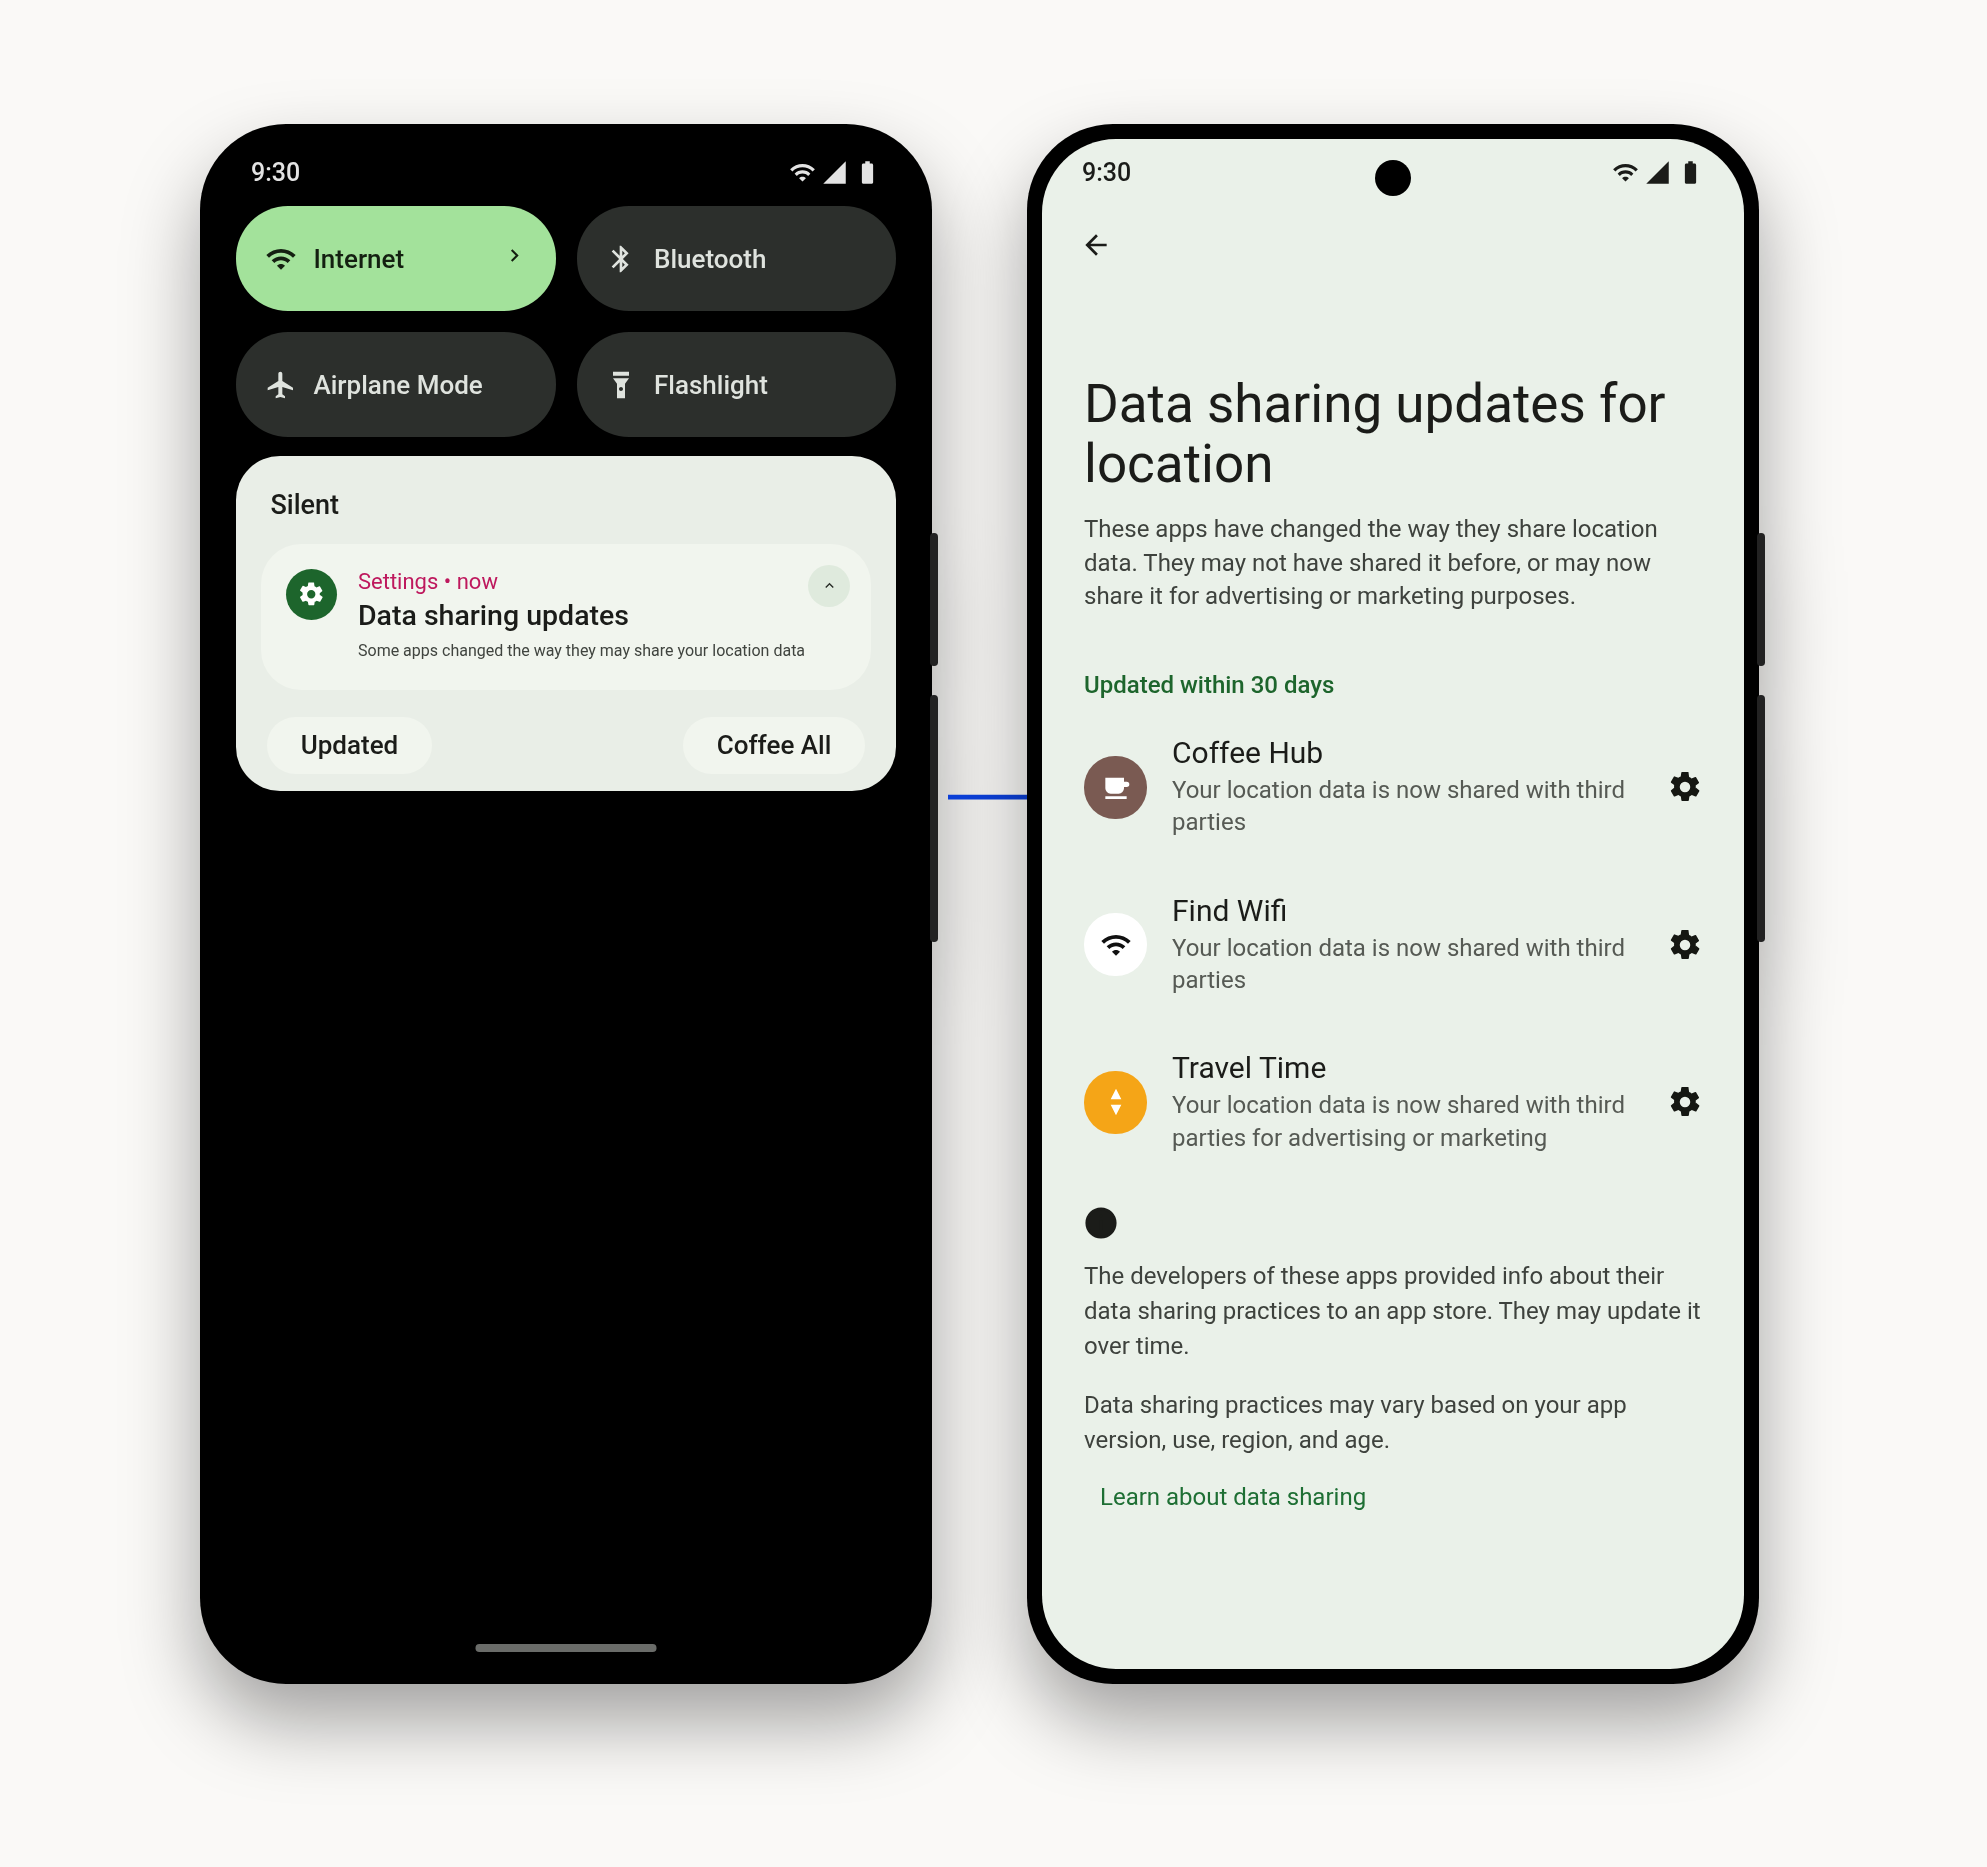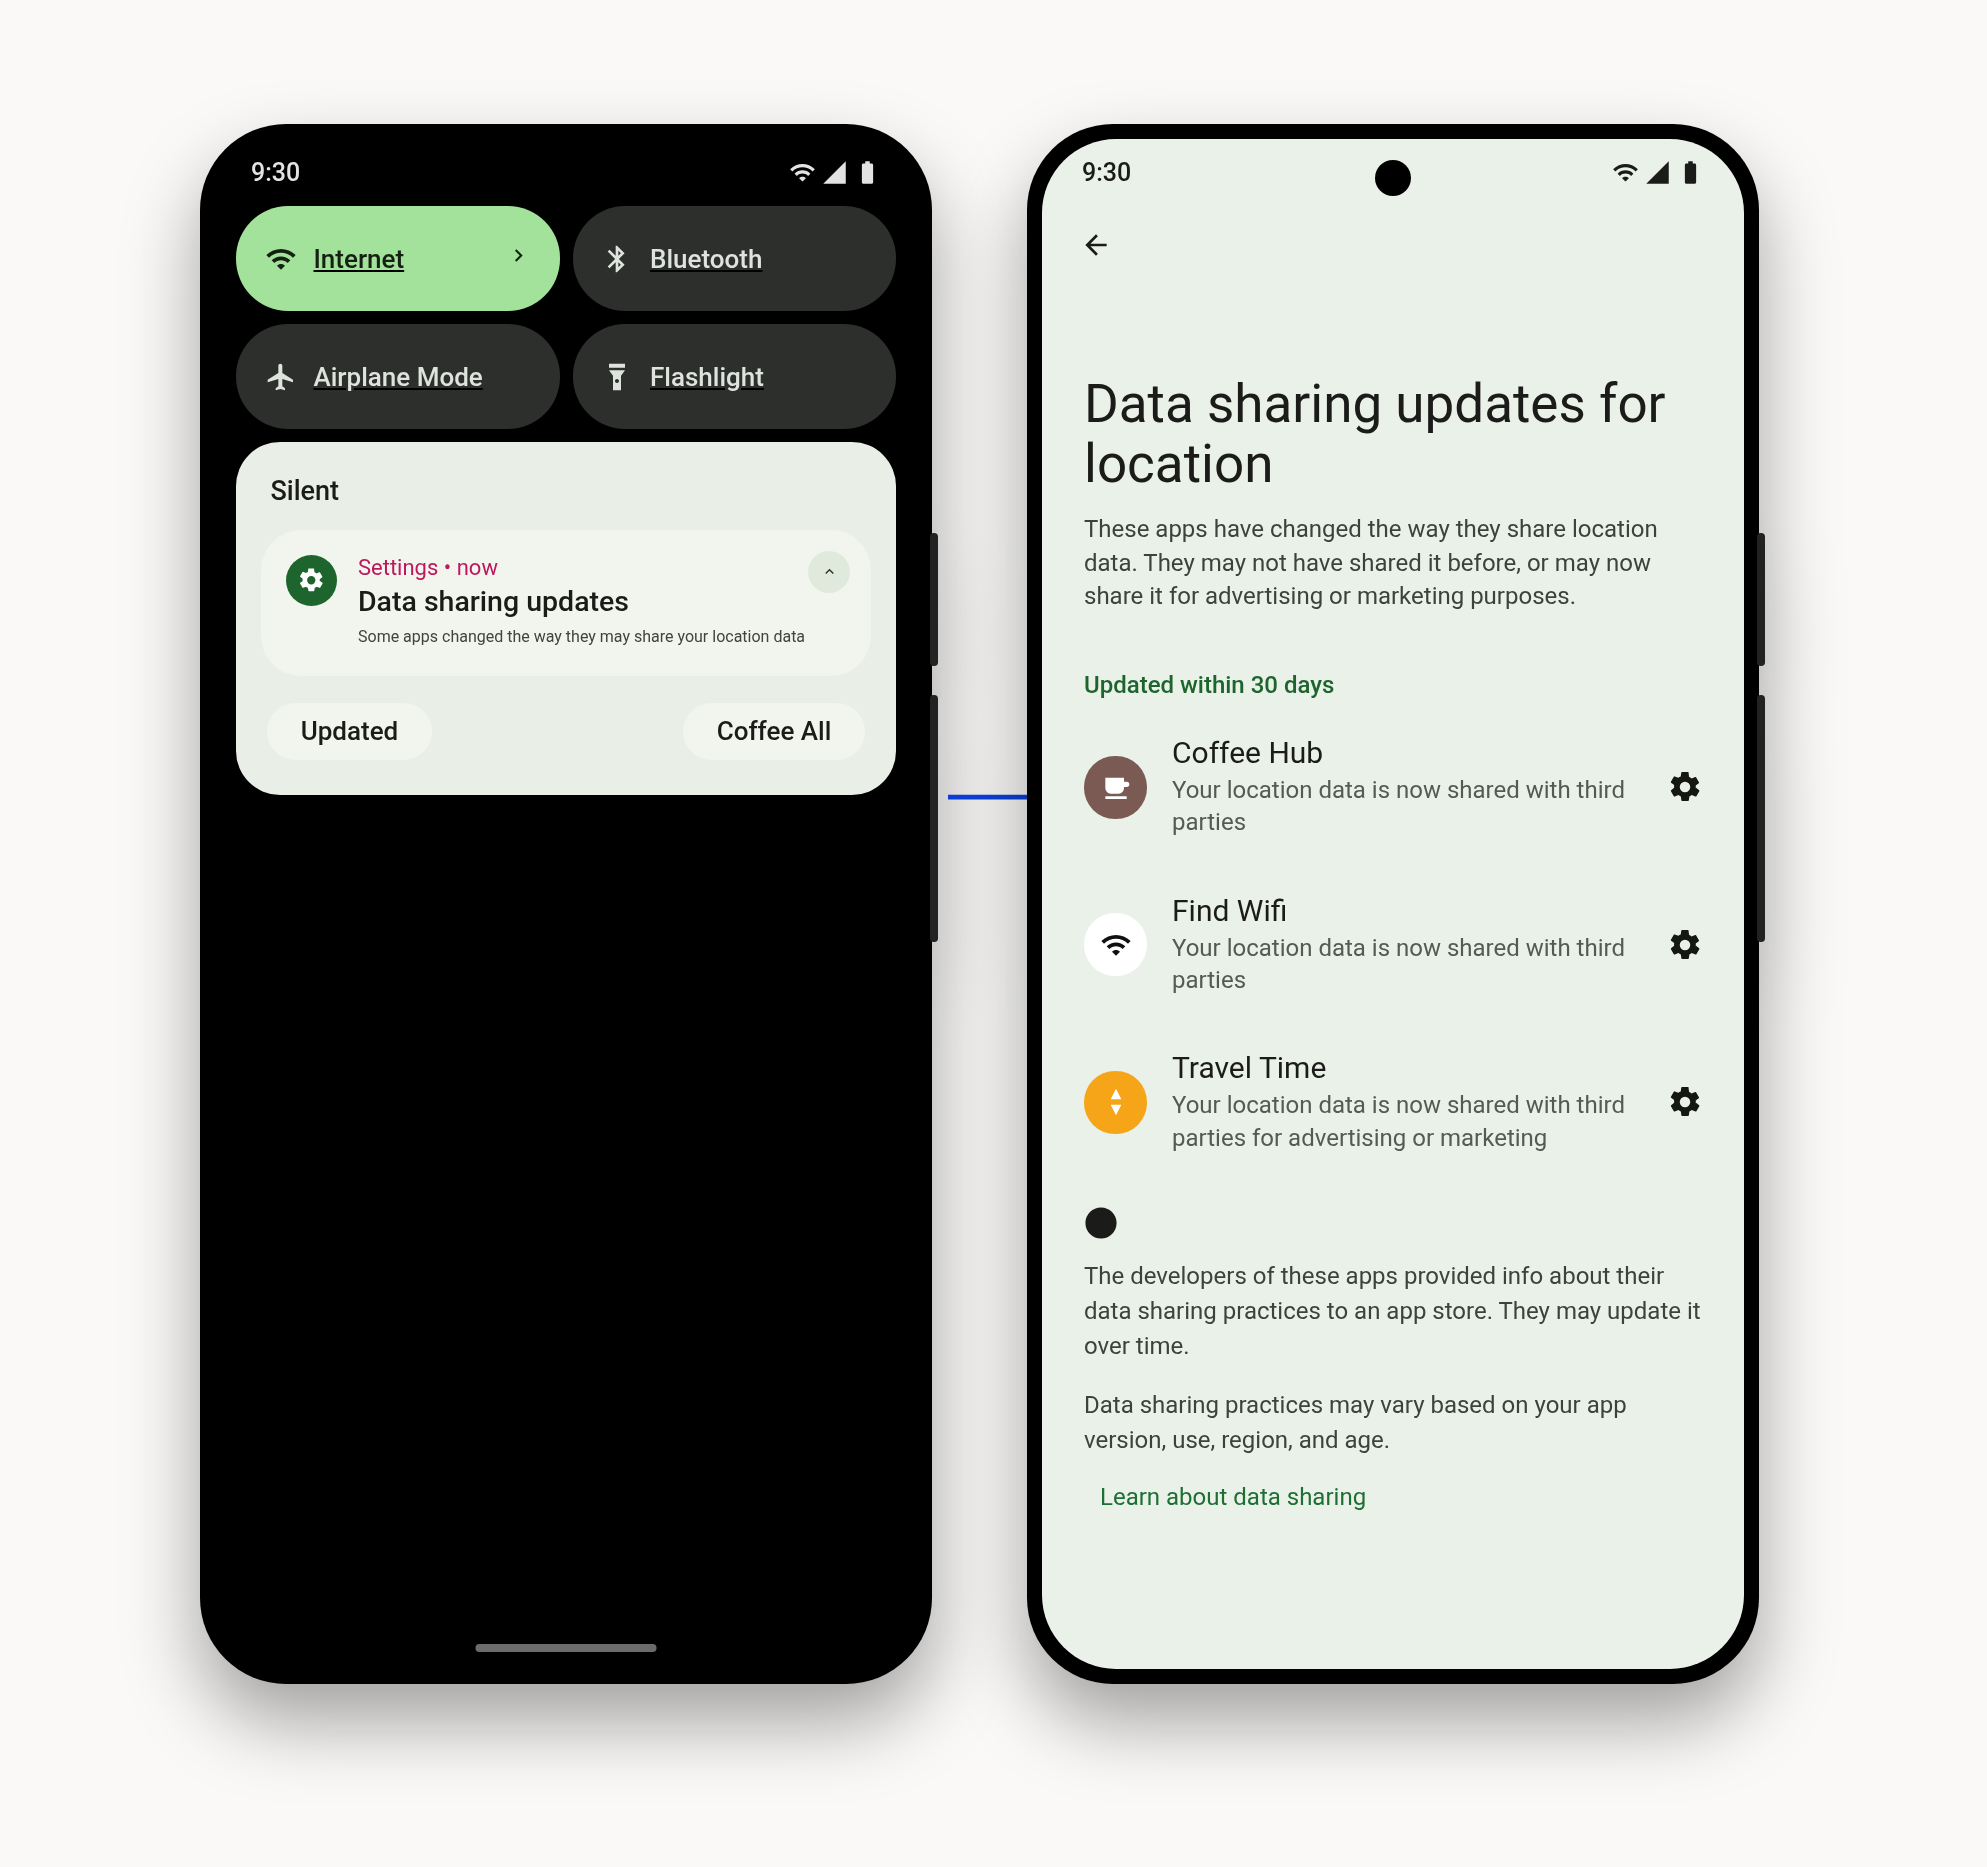--- a/index.html
+++ b/index.html
@@ -44,37 +44,37 @@
 
   
   .status-bar {
     height: 67px; padding: 0 36px; display:flex; align-items:center; justify-content:space-between;
     color:#e3e3e3; font-size:25px; font-weight:500;
   }
   .status-right { display:flex; gap:5.7px; align-items:center; }
   .status-right svg { width:27px; height:27px; fill:#e3e3e3; }
 
   .qs-grid {
-    padding: 0 21px; display:grid; grid-template-columns: 1fr 1fr; gap:13px;text-decoration:underline;
+    padding: 0 21px; display:grid; grid-template-columns: 1fr 1fr; gap:21px;
   }
   .qs-tile {
     height: 105px; border-radius: 52px; background:#2c2f2c; color:#dfe3de;
     display:flex; align-items:center; gap:17px; padding:0 28.5px;
     font-size:26px; font-weight:500;
   }
   .qs-tile.active { background:#a3e29b; color:#142011; }
   .qs-tile .icon { width:32px; height:32px; display:flex; align-items:center; justify-content:center; flex:0 0 32px; }
   .qs-tile .icon svg { width:32px; height:32px; }
   .qs-tile.active .icon svg { fill:#142011; } 
   .qs-tile .icon svg { fill:#dfe3de; }
   .qs-chevron { margin-left:auto; }
   .qs-chevron svg { width:25px; height:25px; fill:#142011; }
 
   .shade-panel {
-    margin: 13px 21px 0; background:#e9eee7; border-radius:44px; padding:27px 25px 35px;
+    margin: 19px 21px 0; background:#e9eee7; border-radius:44px; padding:27px 25px 17px;
     color:#1b1c19;
   }
   .shade-section-label { font-size:27px; font-weight:500; margin: 5.7px 9.5px 23px; }
   .notif-card {
     background:#f1f5ee; border-radius:40px; padding:25px 25px 28.5px;
     display:flex; gap:21px; position:relative;
   }
   .notif-icon {
     width:51px; height:51px; border-radius:26px; background:#1d652c;
     display:flex; align-items:center; justify-content:center; flex:0 0 51px;

